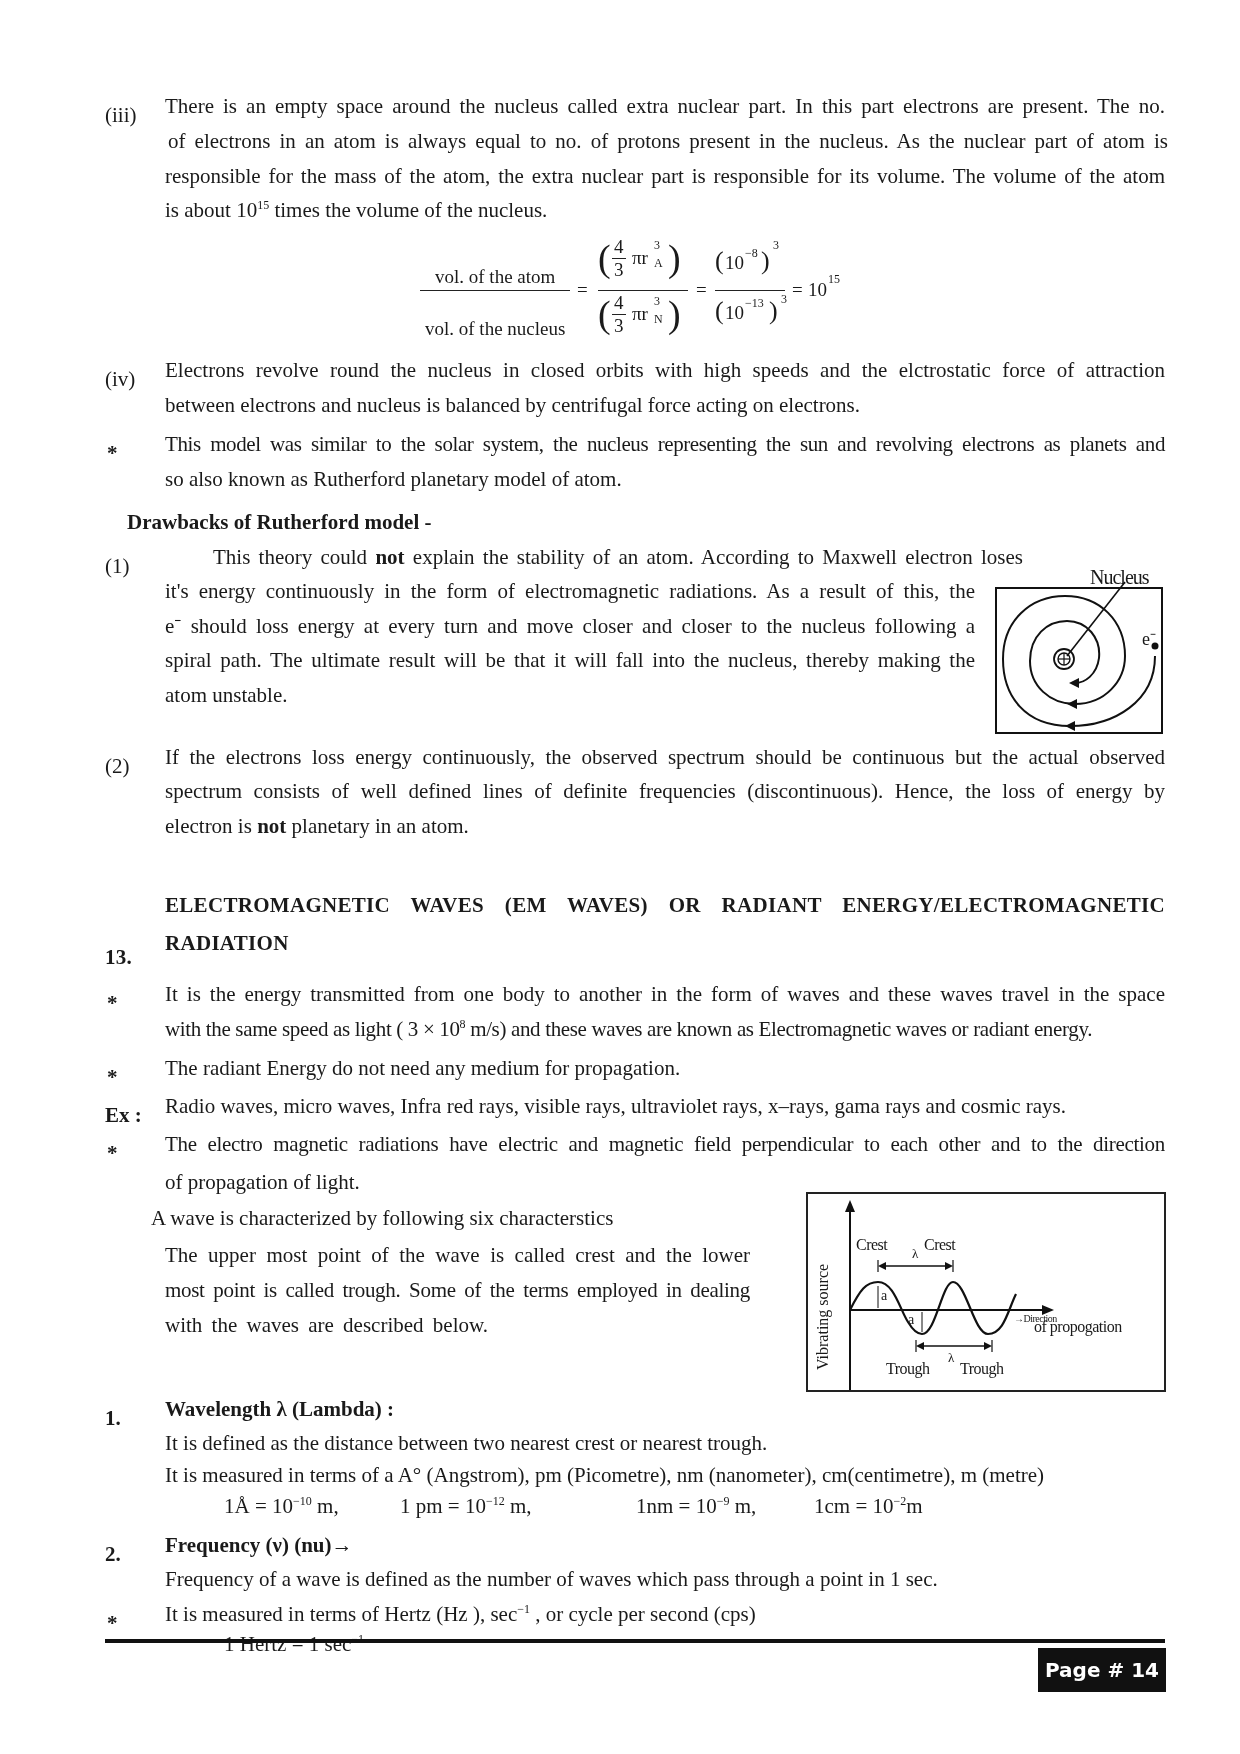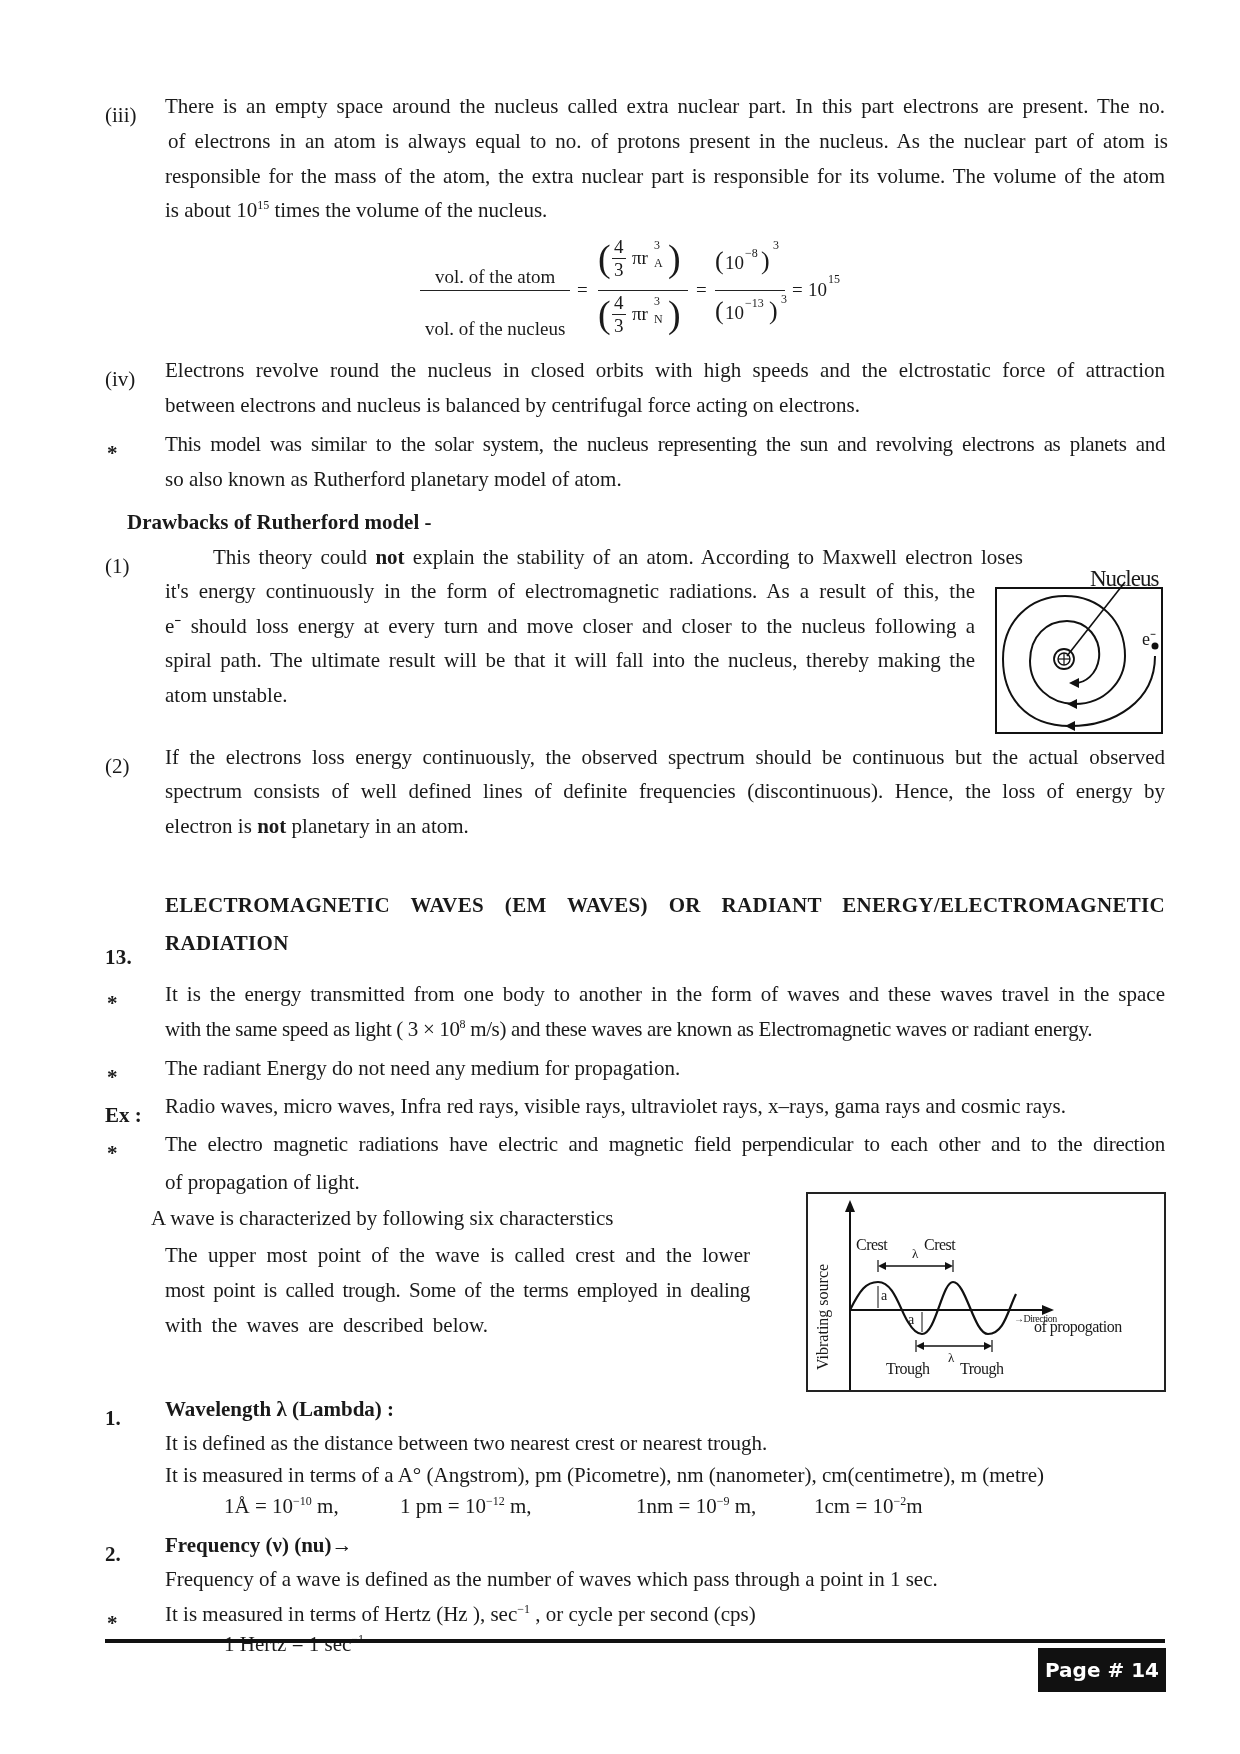--- a/index.html
+++ b/index.html
@@ -85,21 +85,21 @@
 <div class="line bold" style="left:127px;top:510px;">Drawbacks of Rutherford model -</div>
 
 <span class="label" style="left:105px;top:545px;">(1)</span>
 <div class="just" style="left:165px;top:545px;width:810px;margin-left:48px;"><span>This theory could </span><b>not</b><span> explain the stability of an atom. According to Maxwell electron loses</span></div>
 <div class="just" style="left:165px;top:579px;width:810px;">it's  energy  continuously in the form of electromagnetic radiations. As a result of this, the</div>
 <div class="just" style="left:165px;top:614px;width:810px;">e⁻ should loss energy at every turn and move closer and closer to the nucleus following a</div>
 <div class="just" style="left:165px;top:648px;width:810px;">spiral path. The ultimate result will be that it will fall into the nucleus, thereby making the</div>
 <div class="line" style="left:165px;top:683px;">atom unstable.</div>
 
 <div class="abs" style="left:995px;top:566px;width:170px;height:170px;">
-  <span class="abs" style="left:95px;top:0;font-size:23px;letter-spacing:-1px;">Nucleus</span>
+  <span class="abs" style="left:95px;top:0;font-size:20px;letter-spacing:-1px;">Nucleus</span>
   <span class="abs" style="left:147px;top:60px;font-size:18px;">e⁻</span>
   <svg width="170" height="170" viewBox="0 0 170 170" style="position:absolute;left:0;top:0;">
     <rect x="1" y="22" width="166" height="145" fill="none" stroke="#111" stroke-width="2"></rect>
     <line x1="72" y1="90" x2="130" y2="16" stroke="#111" stroke-width="1.6"></line>
     <circle cx="69" cy="93" r="10" fill="none" stroke="#111" stroke-width="1.8"></circle>
     <circle cx="69" cy="93" r="6" fill="none" stroke="#111" stroke-width="1.4"></circle>
     <line x1="63" y1="93" x2="75" y2="93" stroke="#111" stroke-width="1.2"></line>
     <line x1="69" y1="87" x2="69" y2="99" stroke="#111" stroke-width="1.2"></line>
     <path d="M 160 90 C 160 135 120 160 75 160 C 30 160 8 130 8 93 C 8 55 35 30 70 30 C 105 30 130 55 130 90 C 130 115 110 138 80 138 C 55 138 35 120 35 95 C 35 70 52 55 72 55 C 92 55 106 72 104 92 C 102 108 90 118 78 117" fill="none" stroke="#111" stroke-width="2"></path>
     <circle cx="160" cy="80" r="3.5" fill="#111"></circle>

